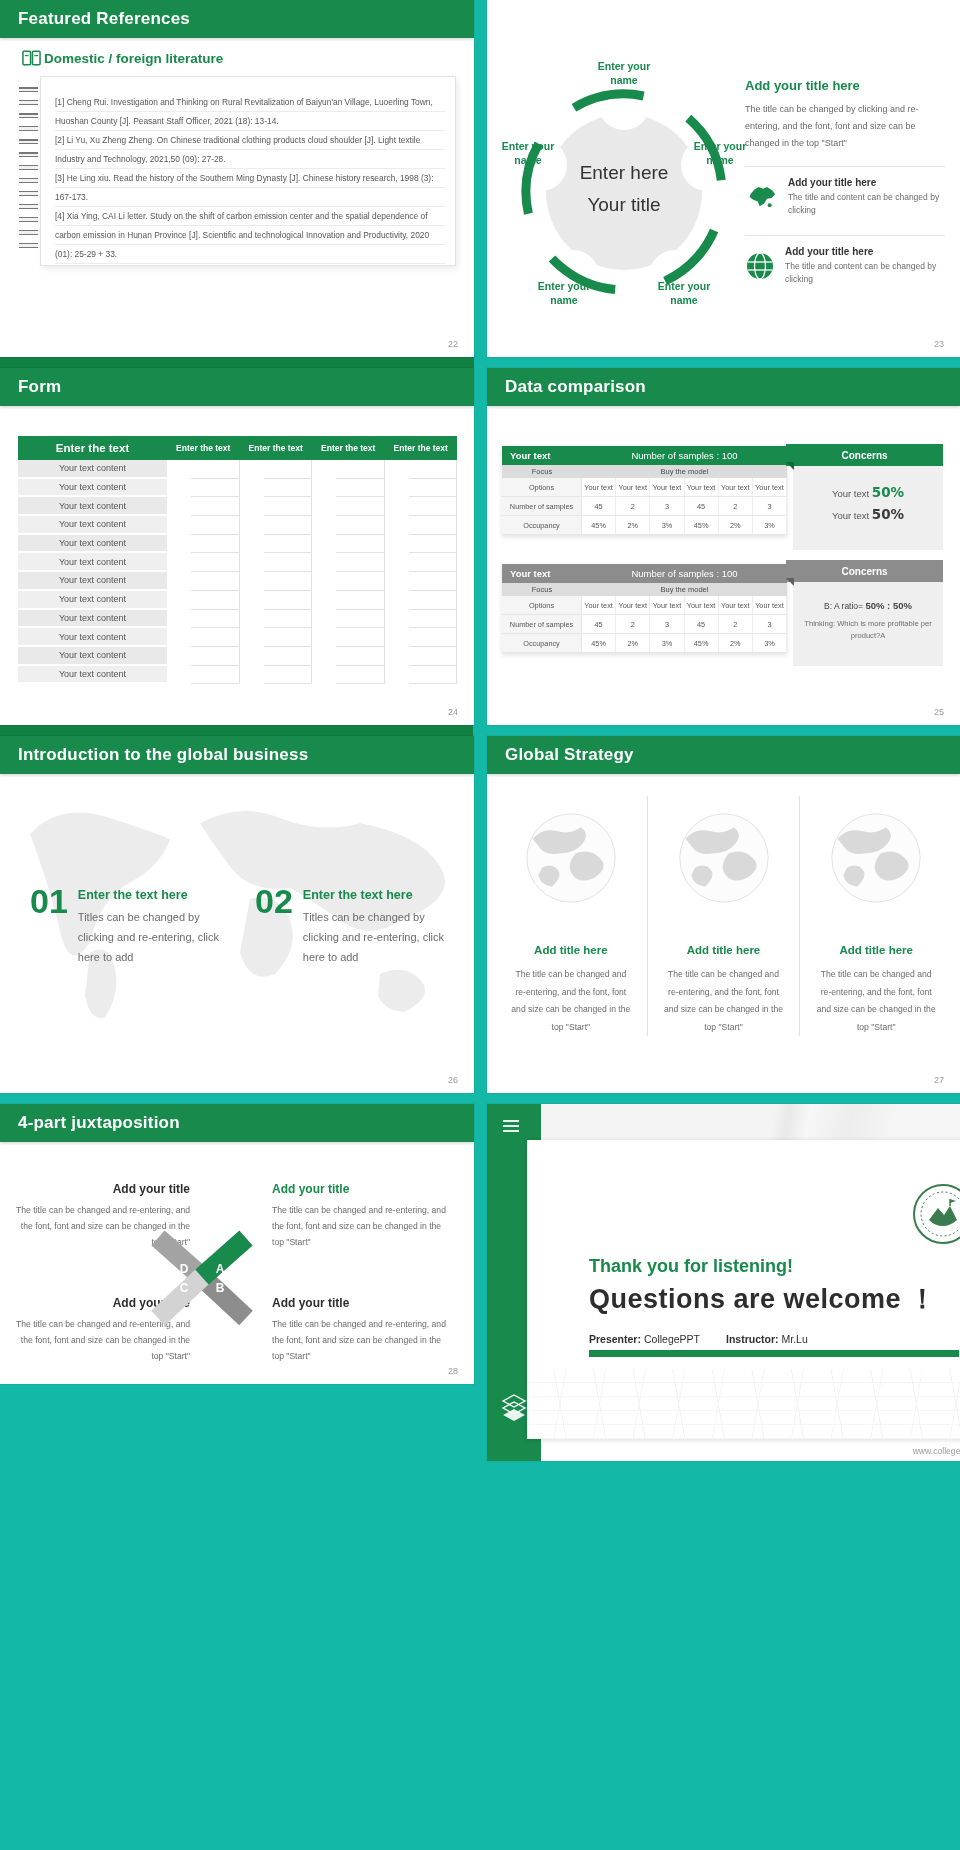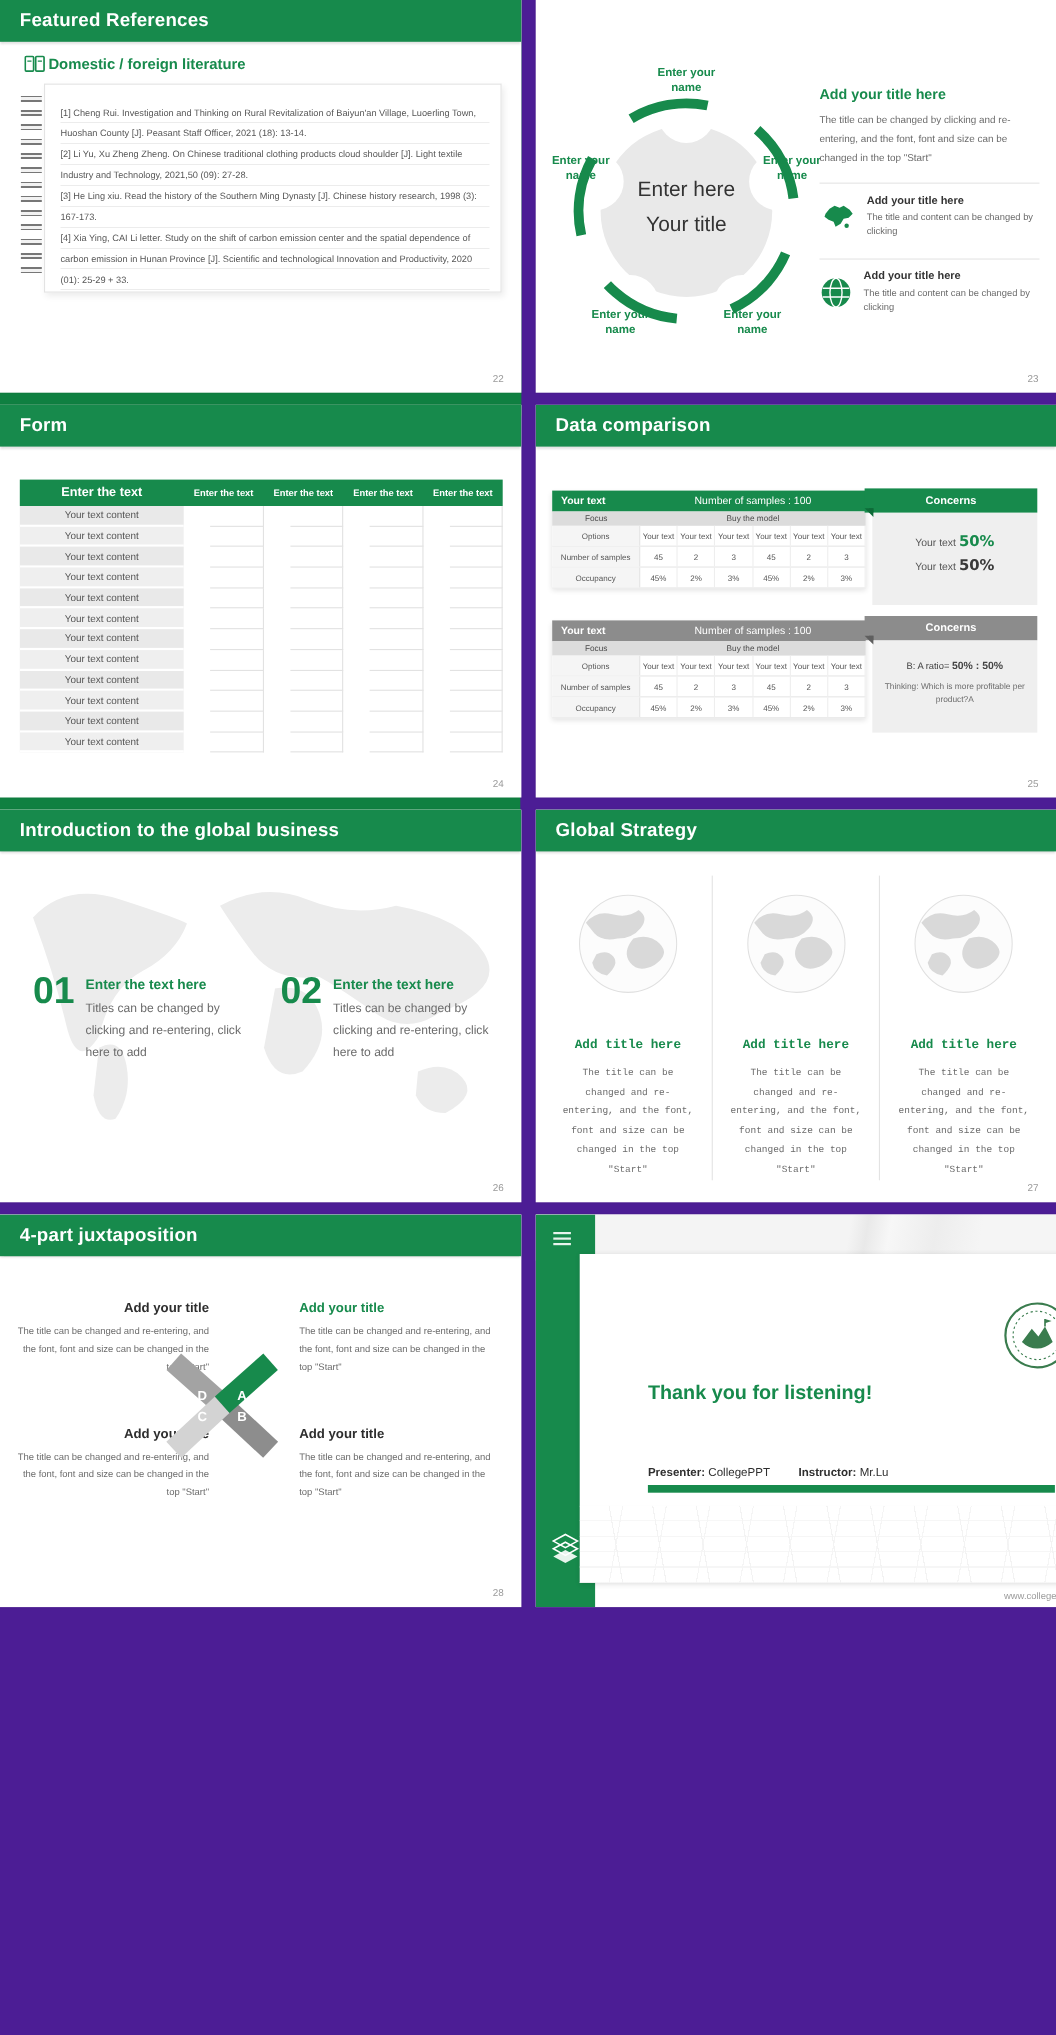--- a/index.html
+++ b/index.html
@@ -1,29 +1,29 @@
 <!DOCTYPE html>
 <html><head>
 <meta charset="utf-8">
 <style>
   * { margin:0; padding:0; box-sizing:border-box; }
   html,body { width:960px; background:#e6e6e6; font-family:"Liberation Sans", sans-serif; }
-  .canvas { position:relative; width:960px; height:1850px; background:#4c1d95; overflow:hidden; }
+  .canvas { position:relative; width:960px; height:1850px; background:#14b8a6; overflow:hidden; }
   :root{
     --green:#178a4c; --green-dark:#0e6b38; --panel:#0f8041;
     --ink:#3c3c3c; --muted:#6e6e6e; --lgray:#ededed;
   }
   .slide { position:absolute; background:#fff; overflow:hidden; box-shadow:0 0 0 1px rgba(0,0,0,.04); }
   .s22{ left:0;   top:0;    width:474px; height:357px; }
   .s23{ left:487px;top:0;   width:473px; height:357px; }
   .s24{ left:0;   top:368px; width:474px; height:357px; }
   .s25{ left:487px;top:368px;width:473px; height:357px; }
   .s26{ left:0;   top:736px; width:474px; height:357px; }
   .s27{ left:487px;top:736px;width:473px; height:357px; }
-  .s28{ left:0;   top:1104px;width:474px; height:357px; }
+  .s28{ left:0;   top:1104px;width:474px; height:280px; }
   .sty{ left:487px;top:1104px;width:516px;height:357px; }
   .panelL{ left:0; top:1472px; width:474px; height:378px; background:var(--panel); }
   .panelR{ left:487px; top:1472px; width:473px; height:378px; background:var(--panel); }
 
   .shead { position:absolute; left:0; top:0; right:0; height:38px; background:var(--green);
            color:#fff; display:flex; align-items:center; padding-left:18px;
            font-size:17px; font-weight:bold; letter-spacing:.2px; box-shadow:0 2px 2px rgba(0,0,0,.12); }
   .page-num { position:absolute; right:16px; bottom:8px; font-size:9px; color:#9a9a9a; }
 
   
@@ -100,21 +100,21 @@
 
   
   .wmap { position:absolute; left:0; top:55px; width:474px; height:280px; }
   .biz-item { position:absolute; display:flex; gap:10px; align-items:flex-start; width:205px;}
   .biz-1 { left:30px; top:148px; } .biz-2 { left:255px; top:148px; }
   .biz-num { font-size:34px; font-weight:bold; color:var(--green); line-height:1; }
   .biz-txt h4 { color:var(--green); font-size:12.5px; margin:4px 0 6px; }
   .biz-txt p { font-size:11px; color:#6b6b6b; line-height:1.8; }
 
   
-  .strat-cols { position:absolute; left:8px; top:60px; right:8px; display:flex;font-family:Liberation Mono, monospace; }
+  .strat-cols { position:absolute; left:8px; top:60px; right:8px; display:flex; }
   .strat-col { flex:1; text-align:center; padding:0 14px; }
   .strat-col + .strat-col { border-left:1px solid #e3e3e3; }
   .globe-svg { width:96px; height:96px; margin:14px auto 0; display:block; }
   .strat-col h4 { color:var(--green); font-size:11.5px; margin:38px 0 10px; }
   .strat-col p { font-size:8.6px; color:#6b6b6b; line-height:2.05; }
 
   
   .jux-blk { position:absolute; width:178px; }
   .jux-blk h4 { font-size:12px; color:#2e2e2e; margin-bottom:7px; }
   .jux-blk.acc h4 { color:var(--green); }
@@ -599,20 +599,21 @@
     <div class="ty-card">
       <div class="ty-grid"></div>
       <svg class="ty-seal" width="64" height="64" viewBox="0 0 64 64">
         <circle cx="32" cy="32" r="29" fill="none" stroke="#3a7c4e" stroke-width="2"></circle>
         <circle cx="32" cy="32" r="22" fill="none" stroke="#3a7c4e" stroke-width="1" stroke-dasharray="2 2.4"></circle>
         <path d="M18 38 L27 26 L33 33 L39 24 L46 38 Q39 44 32 44 Q24 44 18 38 Z" fill="#3a7c4e"></path>
         <line x1="39" y1="24" x2="39" y2="17" stroke="#3a7c4e" stroke-width="1.5"></line>
         <path d="M39 17 L45 19 39 21 Z" fill="#3a7c4e"></path>
       </svg>
       <div class="ty-line1">Thank you for listening!</div>
+      <div class="ty-line2">Questions are welcome ！</div>
       <div class="ty-presenter">
         <span><b>Presenter:</b><span>CollegePPT</span></span>
         <span><b>Instructor:</b><span>Mr.Lu</span></span>
       </div>
       <div class="ty-rule"></div>
     </div>
     <span class="ty-site">www.collegeppt.com</span>
   </section>
 
   <section class="panelL">

